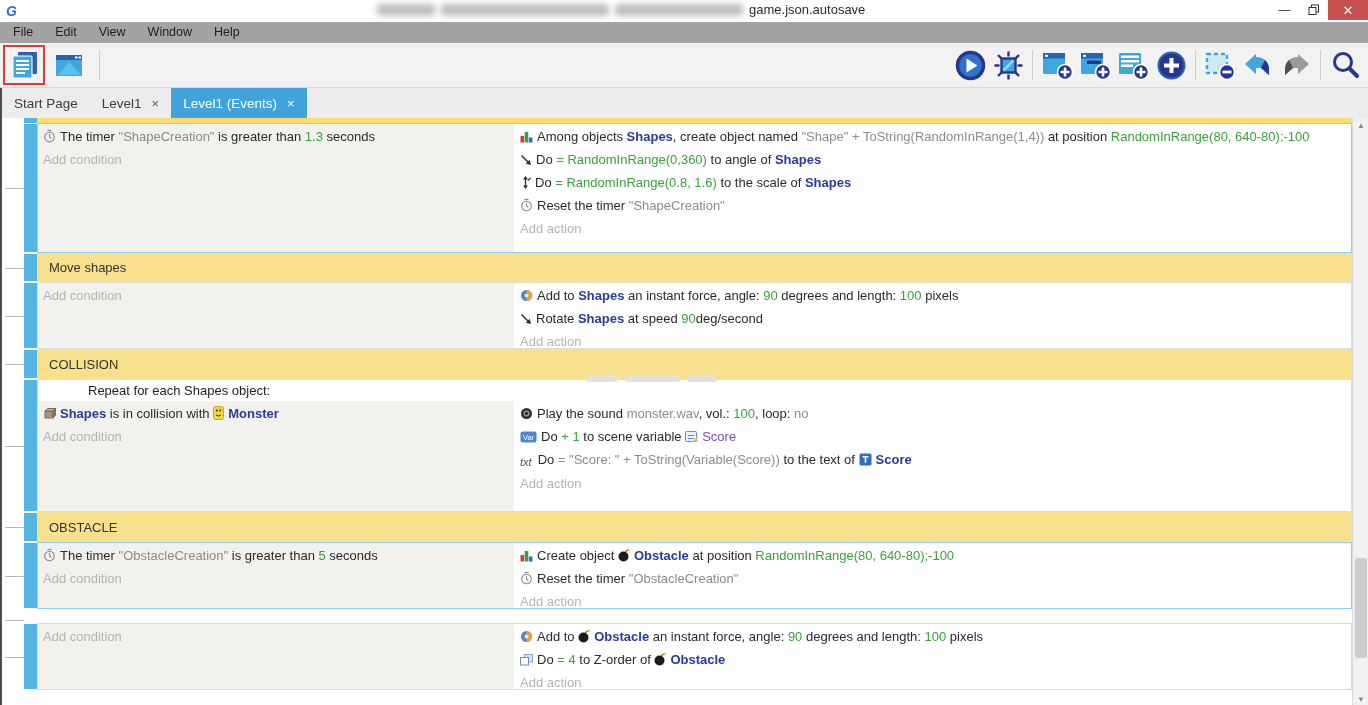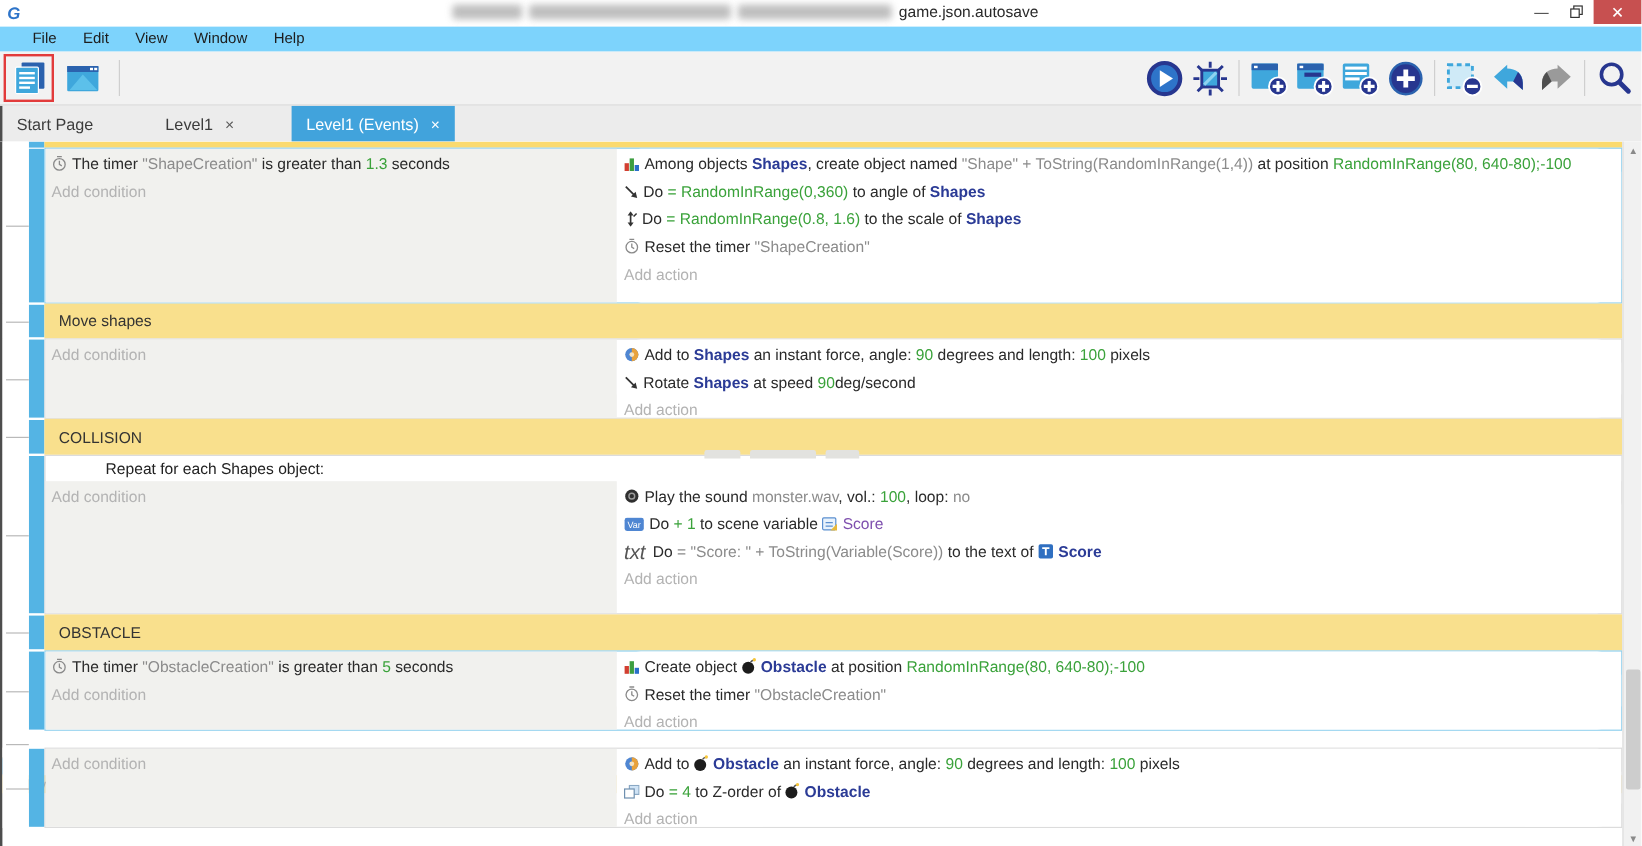--- a/index.html
+++ b/index.html
@@ -12,65 +12,65 @@
   .logo { margin-left:6px; font-weight:bold; font-style:italic; color:#2e74c9; font-size:14px; }
   .title-center { position:absolute; left:377px; top:2px; display:flex; align-items:center; gap:6px; }
   .blurblob { height:12px; background:#a9a9a9; filter:blur(3px); border-radius:2px; opacity:.75; }
   .title-text { font-size:13px; color:#2a2a2a; }
   .win-controls { position:absolute; right:0; top:0; height:20px; display:flex; }
   .win-btn { width:29px; height:20px; display:flex; align-items:center; justify-content:center;
     font-size:12px; color:#333; }
   .win-btn.close { width:40px; background:#c75050; color:#fff; font-size:13px; }
 
   
-  .menubar { height:21px; background:#7dd3fc; display:flex; align-items:flex-start; padding-left:16px; }
+  .menubar { height:21px; background:#a3a3a3; display:flex; align-items:flex-start; padding-left:2px; }
   .menu-item { padding:0 11px; font-size:12.5px; color:#1d1d1d; line-height:21px; }
 
   
   .toolbar { height:45px; background:#f2f2f2; border-bottom:1px solid #dadada; position:relative; }
   .tb-left { position:absolute; left:8px; top:5px; display:flex; gap:10px; align-items:center; }
   .tb-right { position:absolute; right:6px; top:5px; display:flex; gap:4px; align-items:center; }
   .tb-ic { width:34px; height:34px; display:flex; align-items:center; justify-content:center; }
   .tb-sep { width:1px; height:30px; background:#cfcfcf; margin:0 3px; }
   .red-annot { position:absolute; left:-5px; top:-3px; width:42px; height:40px;
     border:2px solid #e23b3b; pointer-events:none; }
 
   
   .tabbar { height:30px; background:#ececec; display:flex; align-items:stretch;
-    border-left:2px solid #4d4d4d;gap:36px; }
+    border-left:2px solid #4d4d4d; }
   .tab { display:flex; align-items:center; gap:10px; padding:0 12px; font-size:13.5px; color:#3c3c3c; }
   .tab .x { color:#5a5a5a; font-size:13px; }
   .tab.active { background:#41a3dc; color:#fff; }
   .tab.active .x { color:#fff; }
 
   
   .events-wrap { position:relative; height:588px; border-left:2px solid #4d4d4d; background:#fff; }
   .events { position:absolute; left:0; top:0; right:16px; bottom:0; overflow:hidden; }
   .row { display:flex; width:100%; position:relative; }
   .gutter { width:22px; flex:0 0 22px; background:#fff; position:relative; }
   .gutter .tick { position:absolute; left:3px; width:19px; height:1px; background:#b9b9b9; top:50%; }
   .handle { width:13px; flex:0 0 13px; background:#54b4e4; margin:1px 0; }
   .rowbody { flex:1; display:flex; min-width:0; border:1px solid #dcdcdc; }
   .row.hl .rowbody { border:1px solid #8fd0ee; }
   .cond { width:476px; flex:0 0 476px; background:#f1f1ee; padding:2px 4px 2px 5px; }
-  .act { flex:1; background:#fff; padding:2px 4px 2px 6px; min-width:0;border-radius:20px; }
+  .act { flex:1; background:#fff; padding:2px 4px 2px 6px; min-width:0; }
   .line { font-size:13px; line-height:21px; color:#2a2a2a; white-space:normal; }
   .act .line { max-width:805px; }
   .ph { color:#b3b3b3; }
   .s-t { color:#2a2a2a; } .s-b { color:#2b3b96; font-weight:bold; }
   .s-g { color:#3aa23a; } .s-q { color:#8b8b8b; } .s-p { color:#7e4fae; }
   .comment { flex:1; background:#f9e08d; color:#333; font-size:13px;
     display:flex; align-items:center; padding-left:12px; }
   .sliverrow { background:#fbda6e; flex:1; }
   .foreach-col { flex:1; display:flex; flex-direction:column; min-width:0;
     border:1px solid #dcdcdc; }
   .fe-header { background:#fff; font-size:13px; color:#222; line-height:21px; padding-left:3px;margin-left:47px; }
   .fe-body { flex:1; display:flex; min-width:0; }
   .ic { display:inline-block; vertical-align:-2px; margin-right:4px; }
-  .txtic { font-style:italic; color:#555; font-size:17px; margin-right:2px; }
+  .txtic { font-style:italic; color:#555; font-size:11px; margin-right:2px; }
   .decor-tabs { position:absolute; top:257px; left:585px; display:flex; gap:8px; }
   .decor-tabs div { height:7px; background:#e2e2df; border-radius:2px 2px 0 0; }
 
   
   .scrollbar { position:absolute; right:0; top:0; width:16px; bottom:0; background:#f1f1f1;
     border-left:1px solid #dcdcdc; }
   .sb-arrow { position:absolute; left:0; width:16px; height:14px; display:flex;
     align-items:center; justify-content:center; font-size:8px; color:#8a8a8a; }
   .sb-thumb { position:absolute; left:2px; width:12px; background:#cdcdcd; border-radius:2px; }
 </style>
@@ -312,20 +312,30 @@
         </div>
         <div class="row" style="height: 133px;">
           <div class="gutter">
             <div class="tick"></div>
           </div>
           <div class="handle"></div>
           <div class="foreach-col">
             <div class="fe-header">Repeat for each Shapes object:</div>
             <div class="fe-body">
               <div class="cond">
+                <div class="line"><span class="ic"><svg width="13" height="13" viewBox="0 0 13 13">
+                      <rect x="2" y="4" width="8" height="7" fill="#a9927e" stroke="#7c6a58"></rect>
+                      <path d="M2 4 L4.5 1.5 L12.5 1.5 L10 4 Z" fill="#c4b09d" stroke="#7c6a58"></path>
+                      <path d="M10 4 L12.5 1.5 L12.5 8.5 L10 11 Z" fill="#8d7a66" stroke="#7c6a58"></path>
+                    </svg></span><span class="s-b">Shapes</span><span class="s-t"> is in collision with </span><span class="ic"><svg width="11" height="14" viewBox="0 0 11 14">
+                      <rect x="0.5" y="0.5" width="10" height="13" rx="2" fill="#f5d442" stroke="#c9a727"></rect>
+                      <circle cx="3.8" cy="4.5" r="1" fill="#333"></circle>
+                      <circle cx="7.2" cy="4.5" r="1" fill="#333"></circle>
+                      <path d="M3 9 q2.5 2 5 0" stroke="#333" fill="none"></path>
+                    </svg></span><span class="s-b">Monster</span></div>
                 <div class="line ph">Add condition</div>
               </div>
               <div class="act">
                 <div class="line"><span class="ic"><svg width="13" height="13" viewBox="0 0 13 13">
                       <circle cx="6.5" cy="6.5" r="5.5" fill="#2f2f2f"></circle>
                       <circle cx="6.5" cy="6.5" r="2.4" fill="none" stroke="#9a9a9a" stroke-width="1.2"></circle>
                     </svg></span><span class="s-t">Play the sound </span><span class="s-q">monster.wav</span><span class="s-t">, vol.: </span><span class="s-g">100</span><span class="s-t">, loop: </span><span class="s-q">no</span></div>
                 <div class="line"><span class="ic"><svg width="17" height="12" viewBox="0 0 17 12">
                       <rect x="0.5" y="0.5" width="16" height="11" rx="2" fill="#4f86d2"></rect>
                       <text x="8.5" y="8.8" font-size="7.5" fill="#fff" text-anchor="middle" font-family="Liberation Sans,sans-serif">Var</text>

